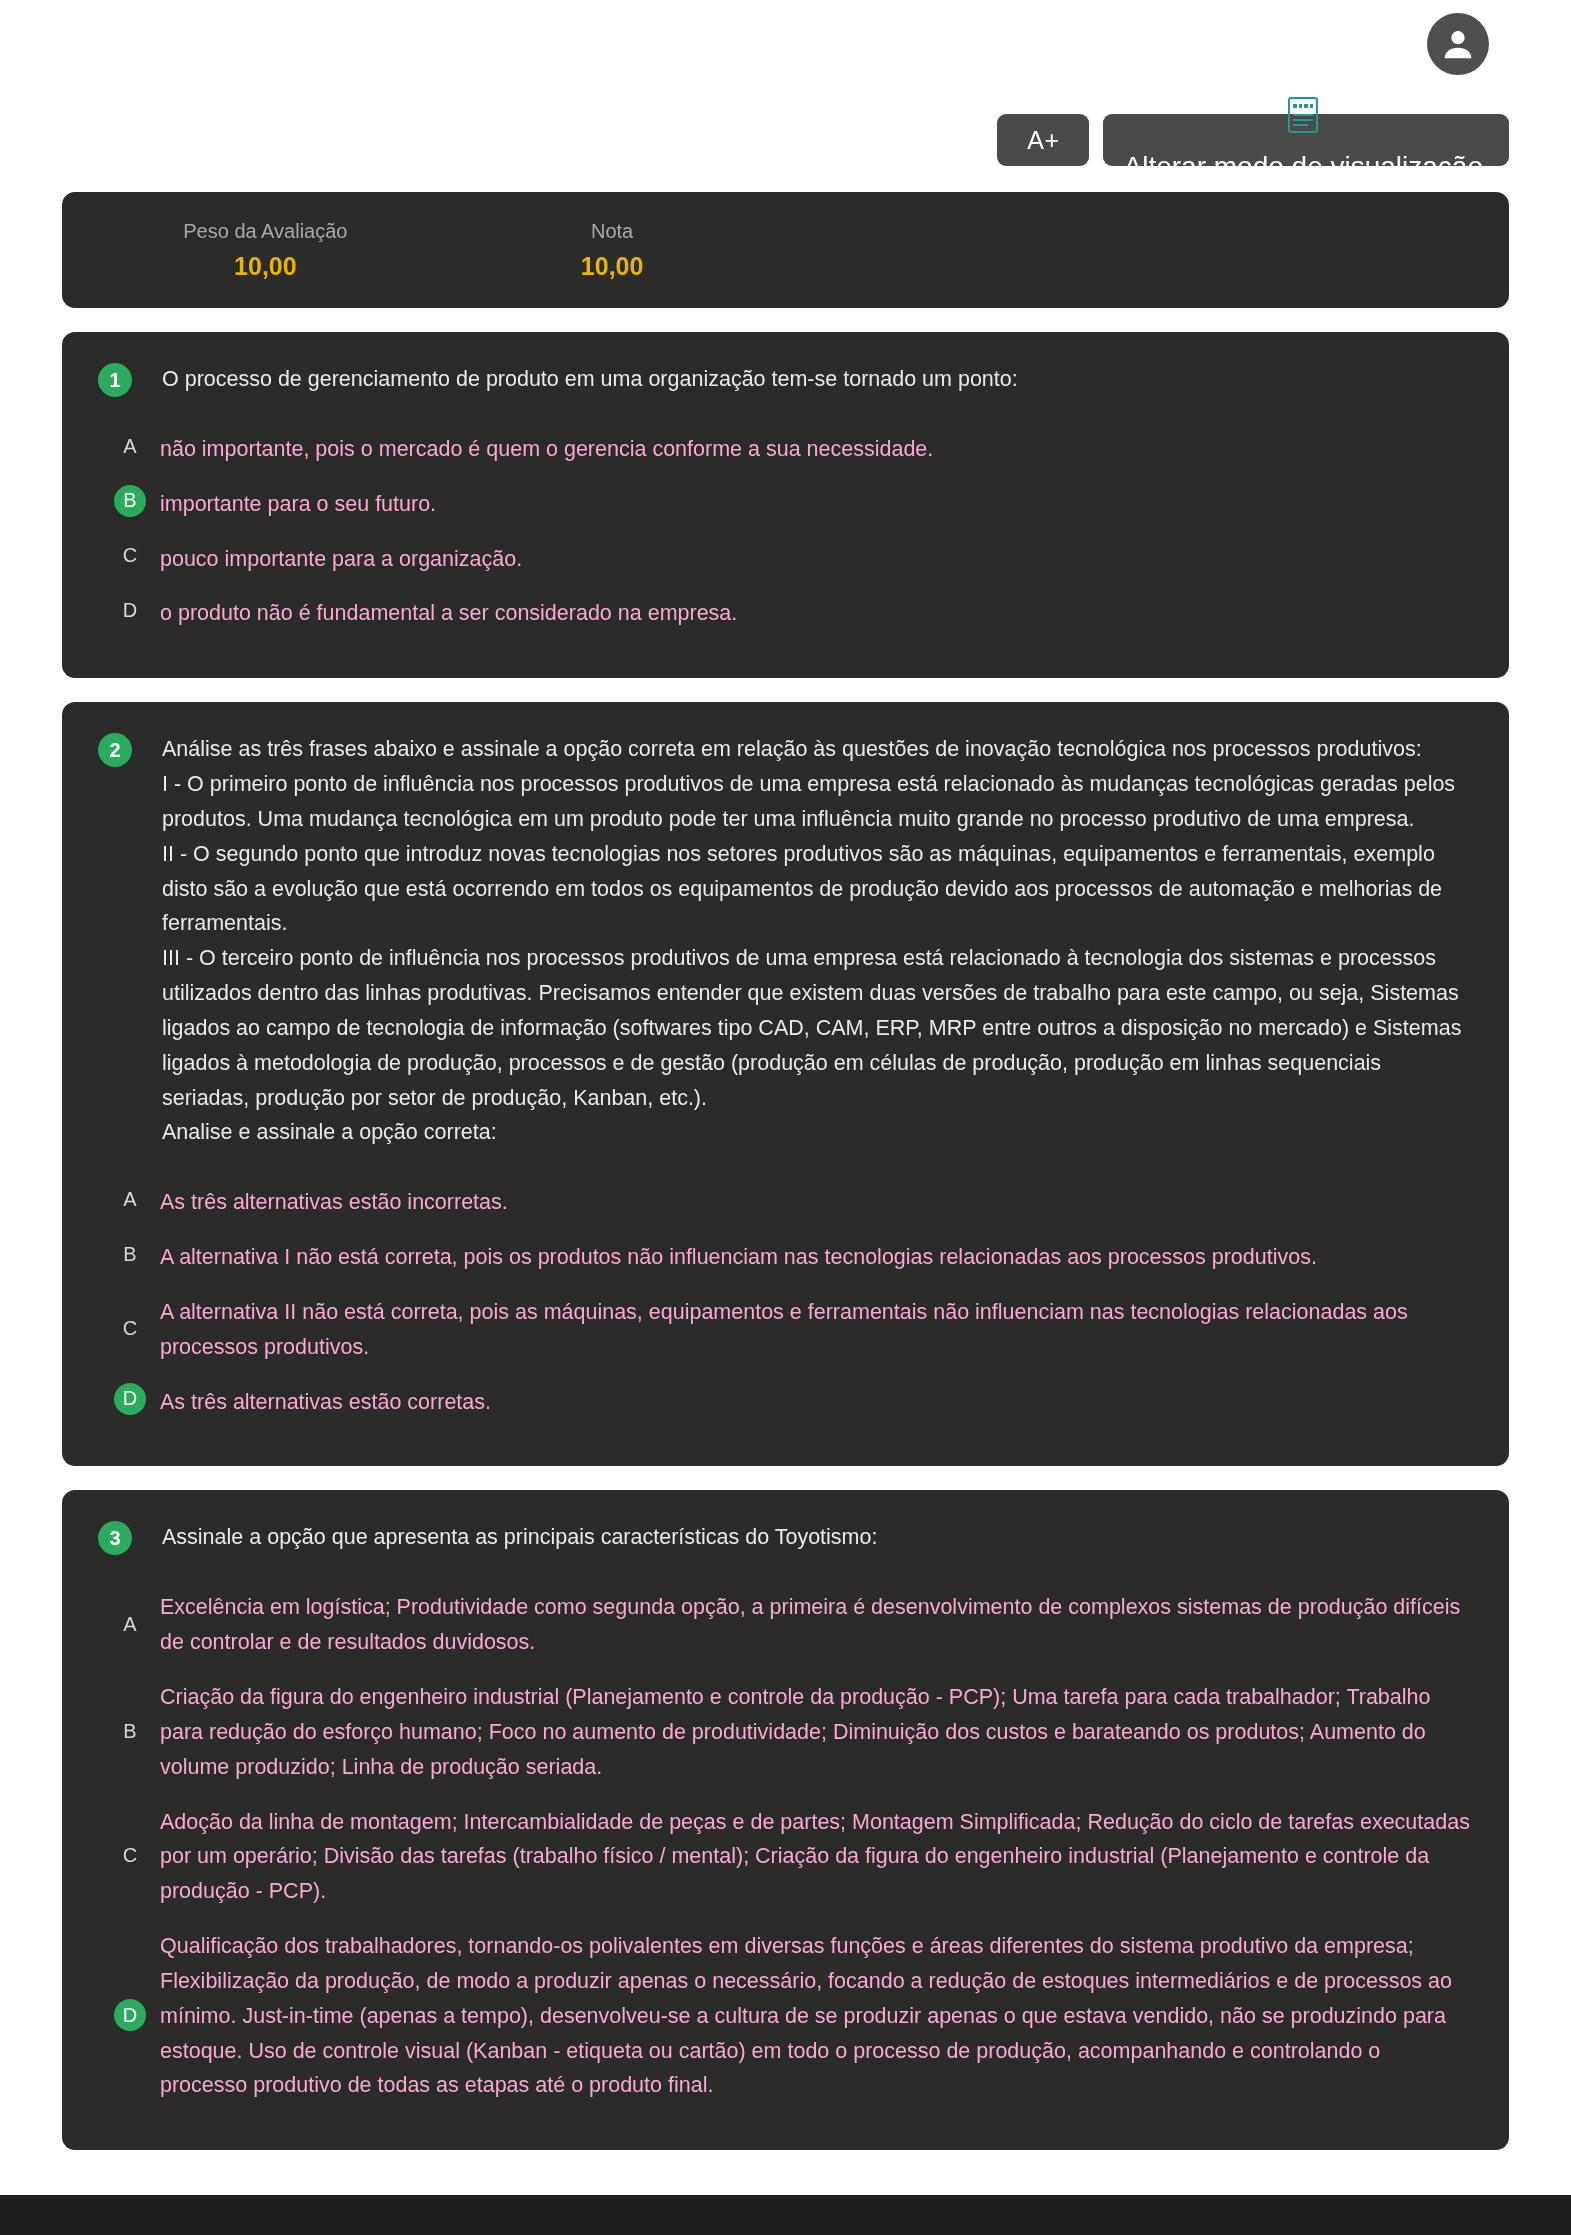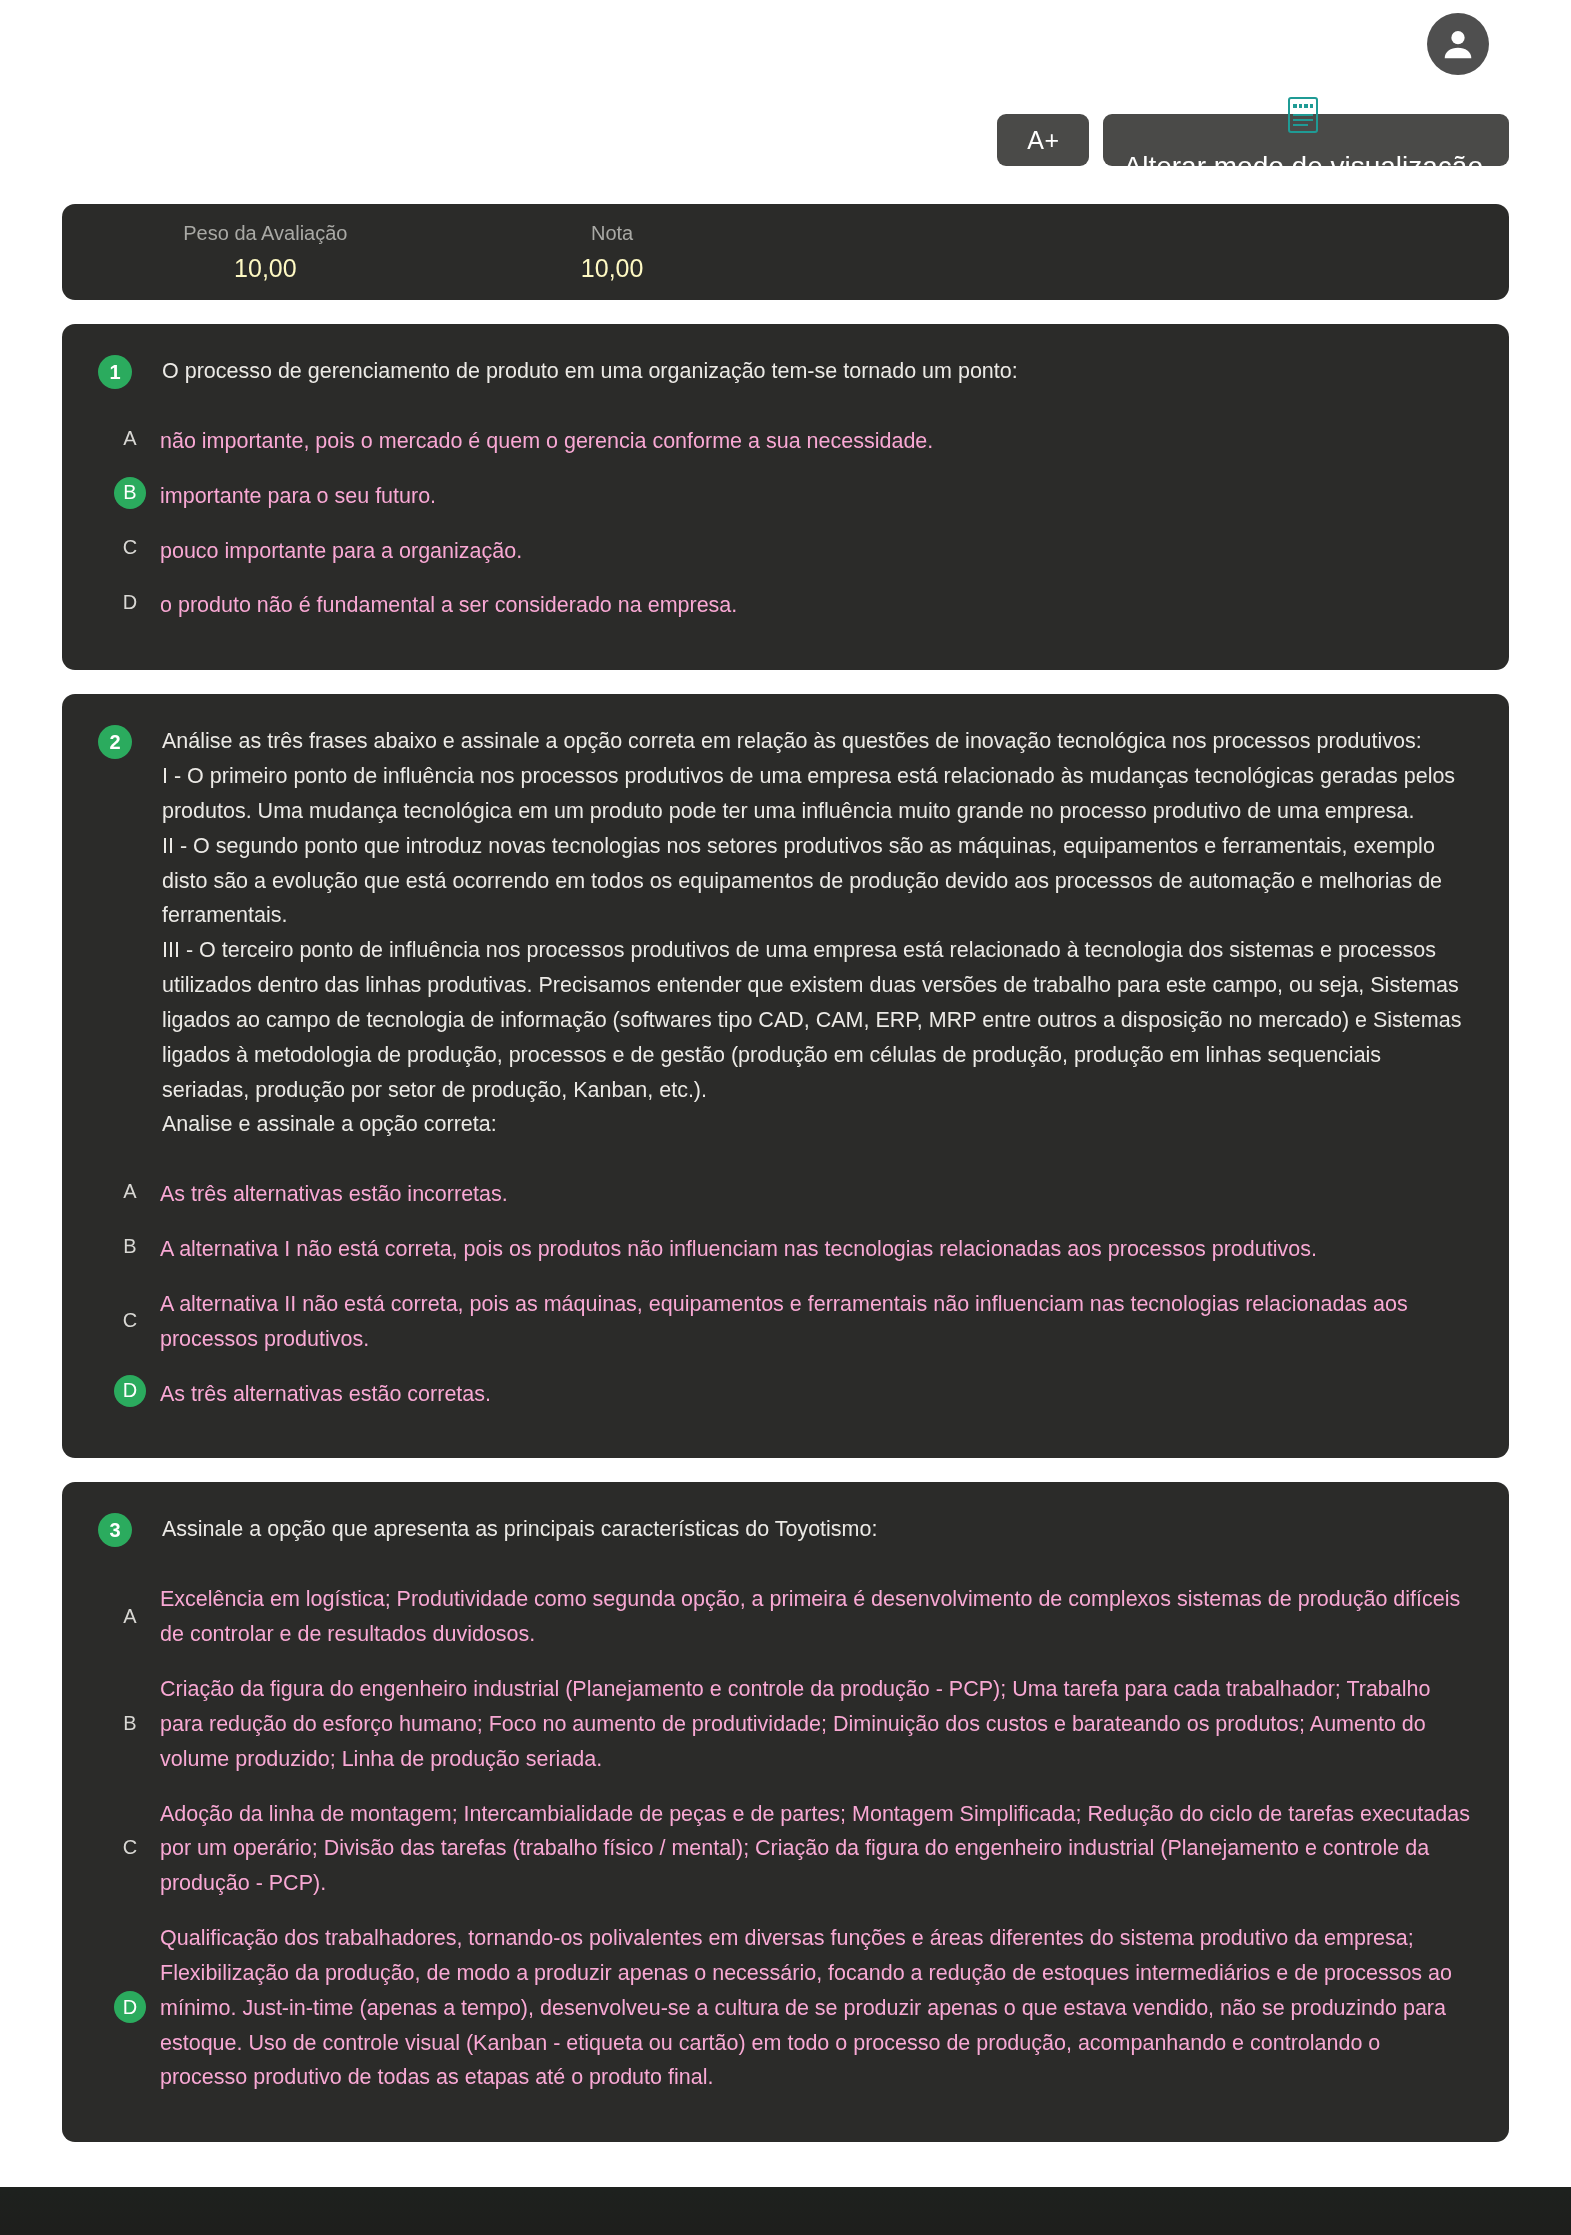--- a/index.html
+++ b/index.html
@@ -82,42 +82,42 @@
   .mode-icon .dots i{display:block;width:4px;height:4px;background:#1f9b95;}
   .mode-icon .lines{display:flex;flex-direction:column;gap:3px;width:100%;margin-top:3px;}
   .mode-icon .lines i{display:block;height:2px;background:#1f9b95;width:100%;}
   .mode-icon .lines i.short{width:72%;}
 
   
   .white-wrap{background:#ffffff;padding:0 0 0 0;}
 
   
   .summary{
-    margin:16px 62px;
+    margin:4px 62px;
     background:#2b2b29;
     border-radius:13px;
-    height:96px;
+    height:116px;
     display:grid;
     grid-template-columns:repeat(4,1fr);
     align-items:center;
     padding:12px 30px;
   }
   .summary .cell{text-align:center;}
   .summary .lbl{
     display:block;
     font-size:20px;
     color:#a9a9a5;
     margin-bottom:9px;
     font-weight:400;
   }
   .summary .val{
     display:block;
     font-size:25px;
-    color:#fef9c3;
-    font-weight:400;
+    color:#eab308;
+    font-weight:700;
   }
 
   
   .q-card{
     margin:24px 62px 0 62px;
     background:#2b2b29;
     border-radius:13px;
     padding:30px 36px 40px 36px;
     position:relative;
   }

